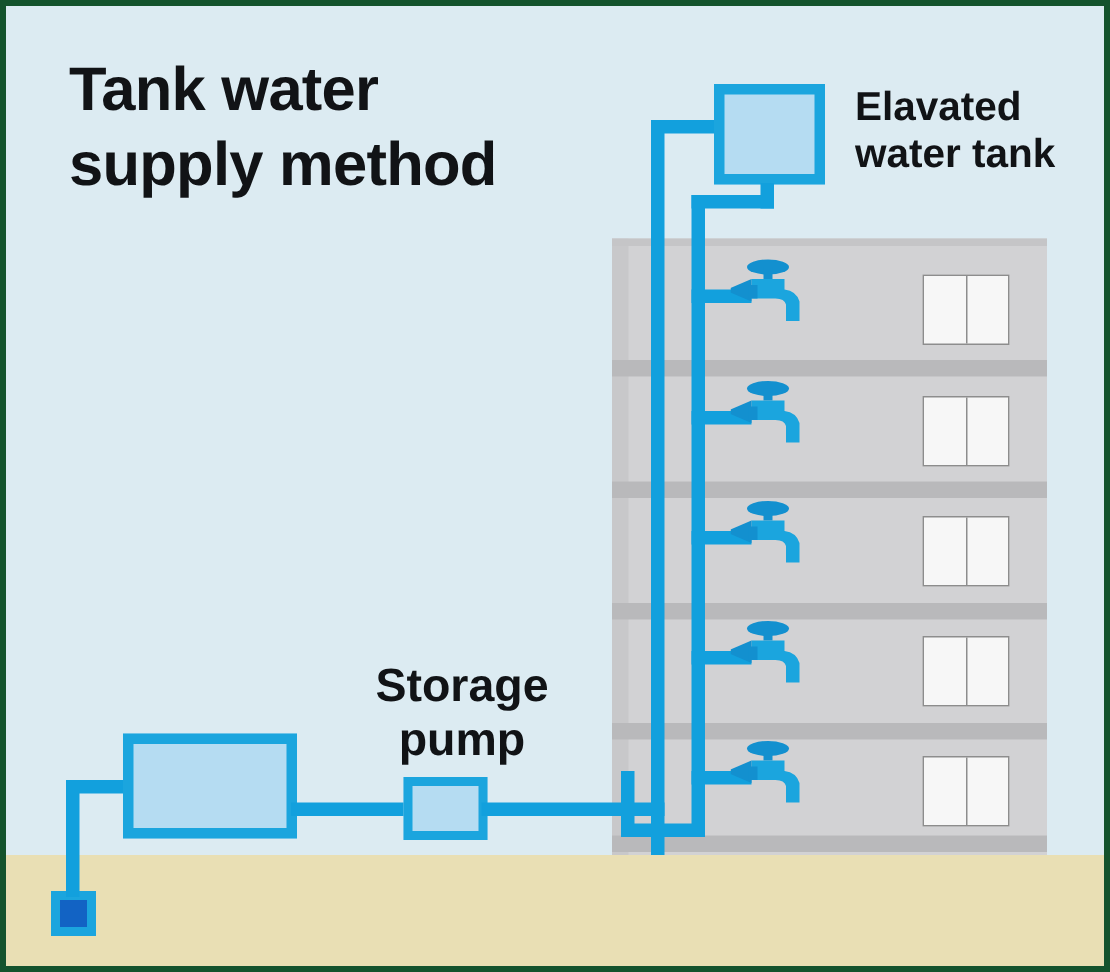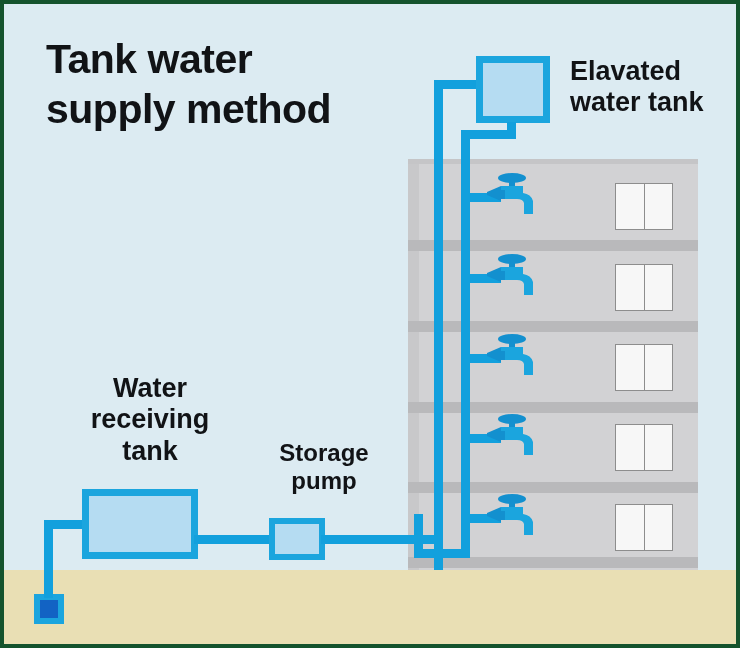--- a/index.html
+++ b/index.html
@@ -60,23 +60,23 @@
     text-align: left;
     width: 180px;
   }
   .lbl-receiving {
     left: 46px; top: 369px;
     width: 200px;
     font-size: 27px;
     text-align: center;
   }
   .lbl-pump {
-    left: 248px; top: 435px;
+    left: 232px; top: 435px;
     width: 144px;
-    font-size: 24px;
+    font-size: 31px;
     text-align: center;
   }
 
   
   .building {
     position: absolute;
     left: 404px; top: 155px;
     width: 290px; height: 411px;
     background: #d2d2d4;
   }
@@ -242,19 +242,16 @@
 
   <div class="pipe" style="left:317px; top:531px; width:122px; height:9px;"></div>
 
   <div class="pipe" style="left:410px; top:545px; width:56px; height:9px;"></div>
   <div class="pipe" style="left:410px; top:510px; width:9px; height:44px;"></div>
 
   <div class="title">Tank water
 supply method</div>
   <div class="lbl lbl-elevated">Elavated
 water tank</div>
-  <div class="lbl lbl-receiving">Water
-receiving
-tank</div>
   <div class="lbl lbl-pump">Storage
 pump</div>
 
 </div>
 
 </body></html>

